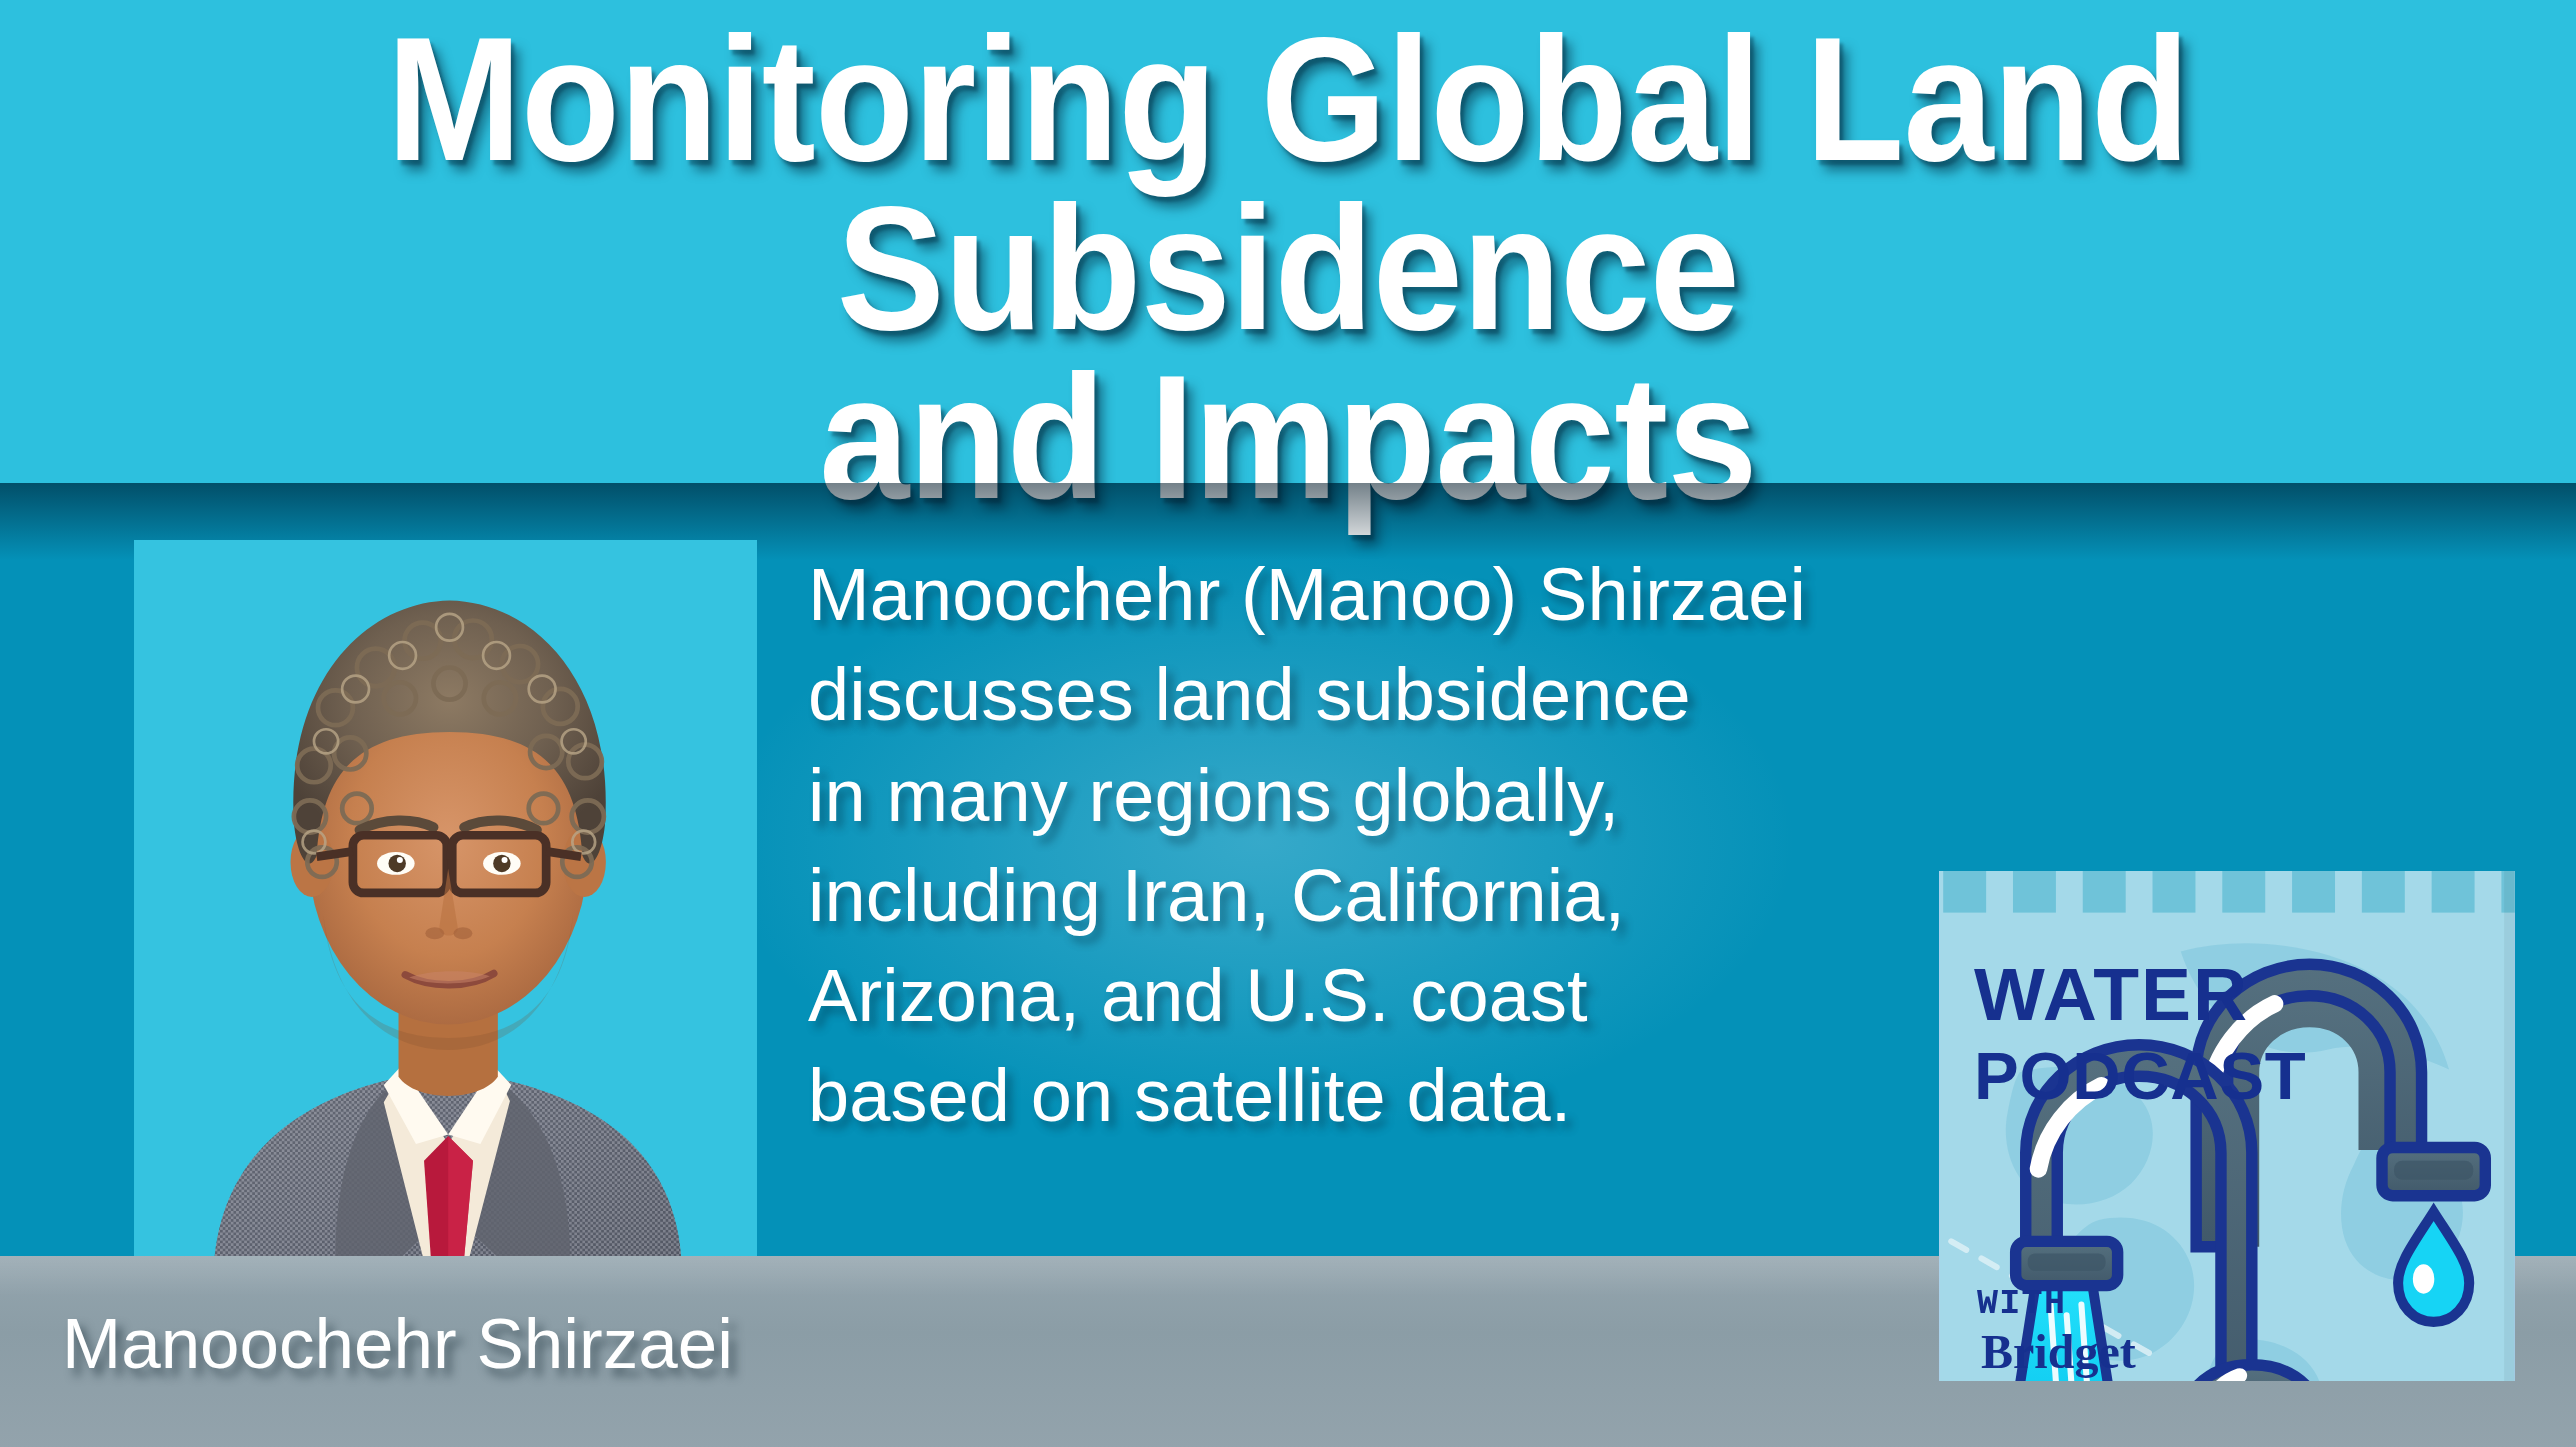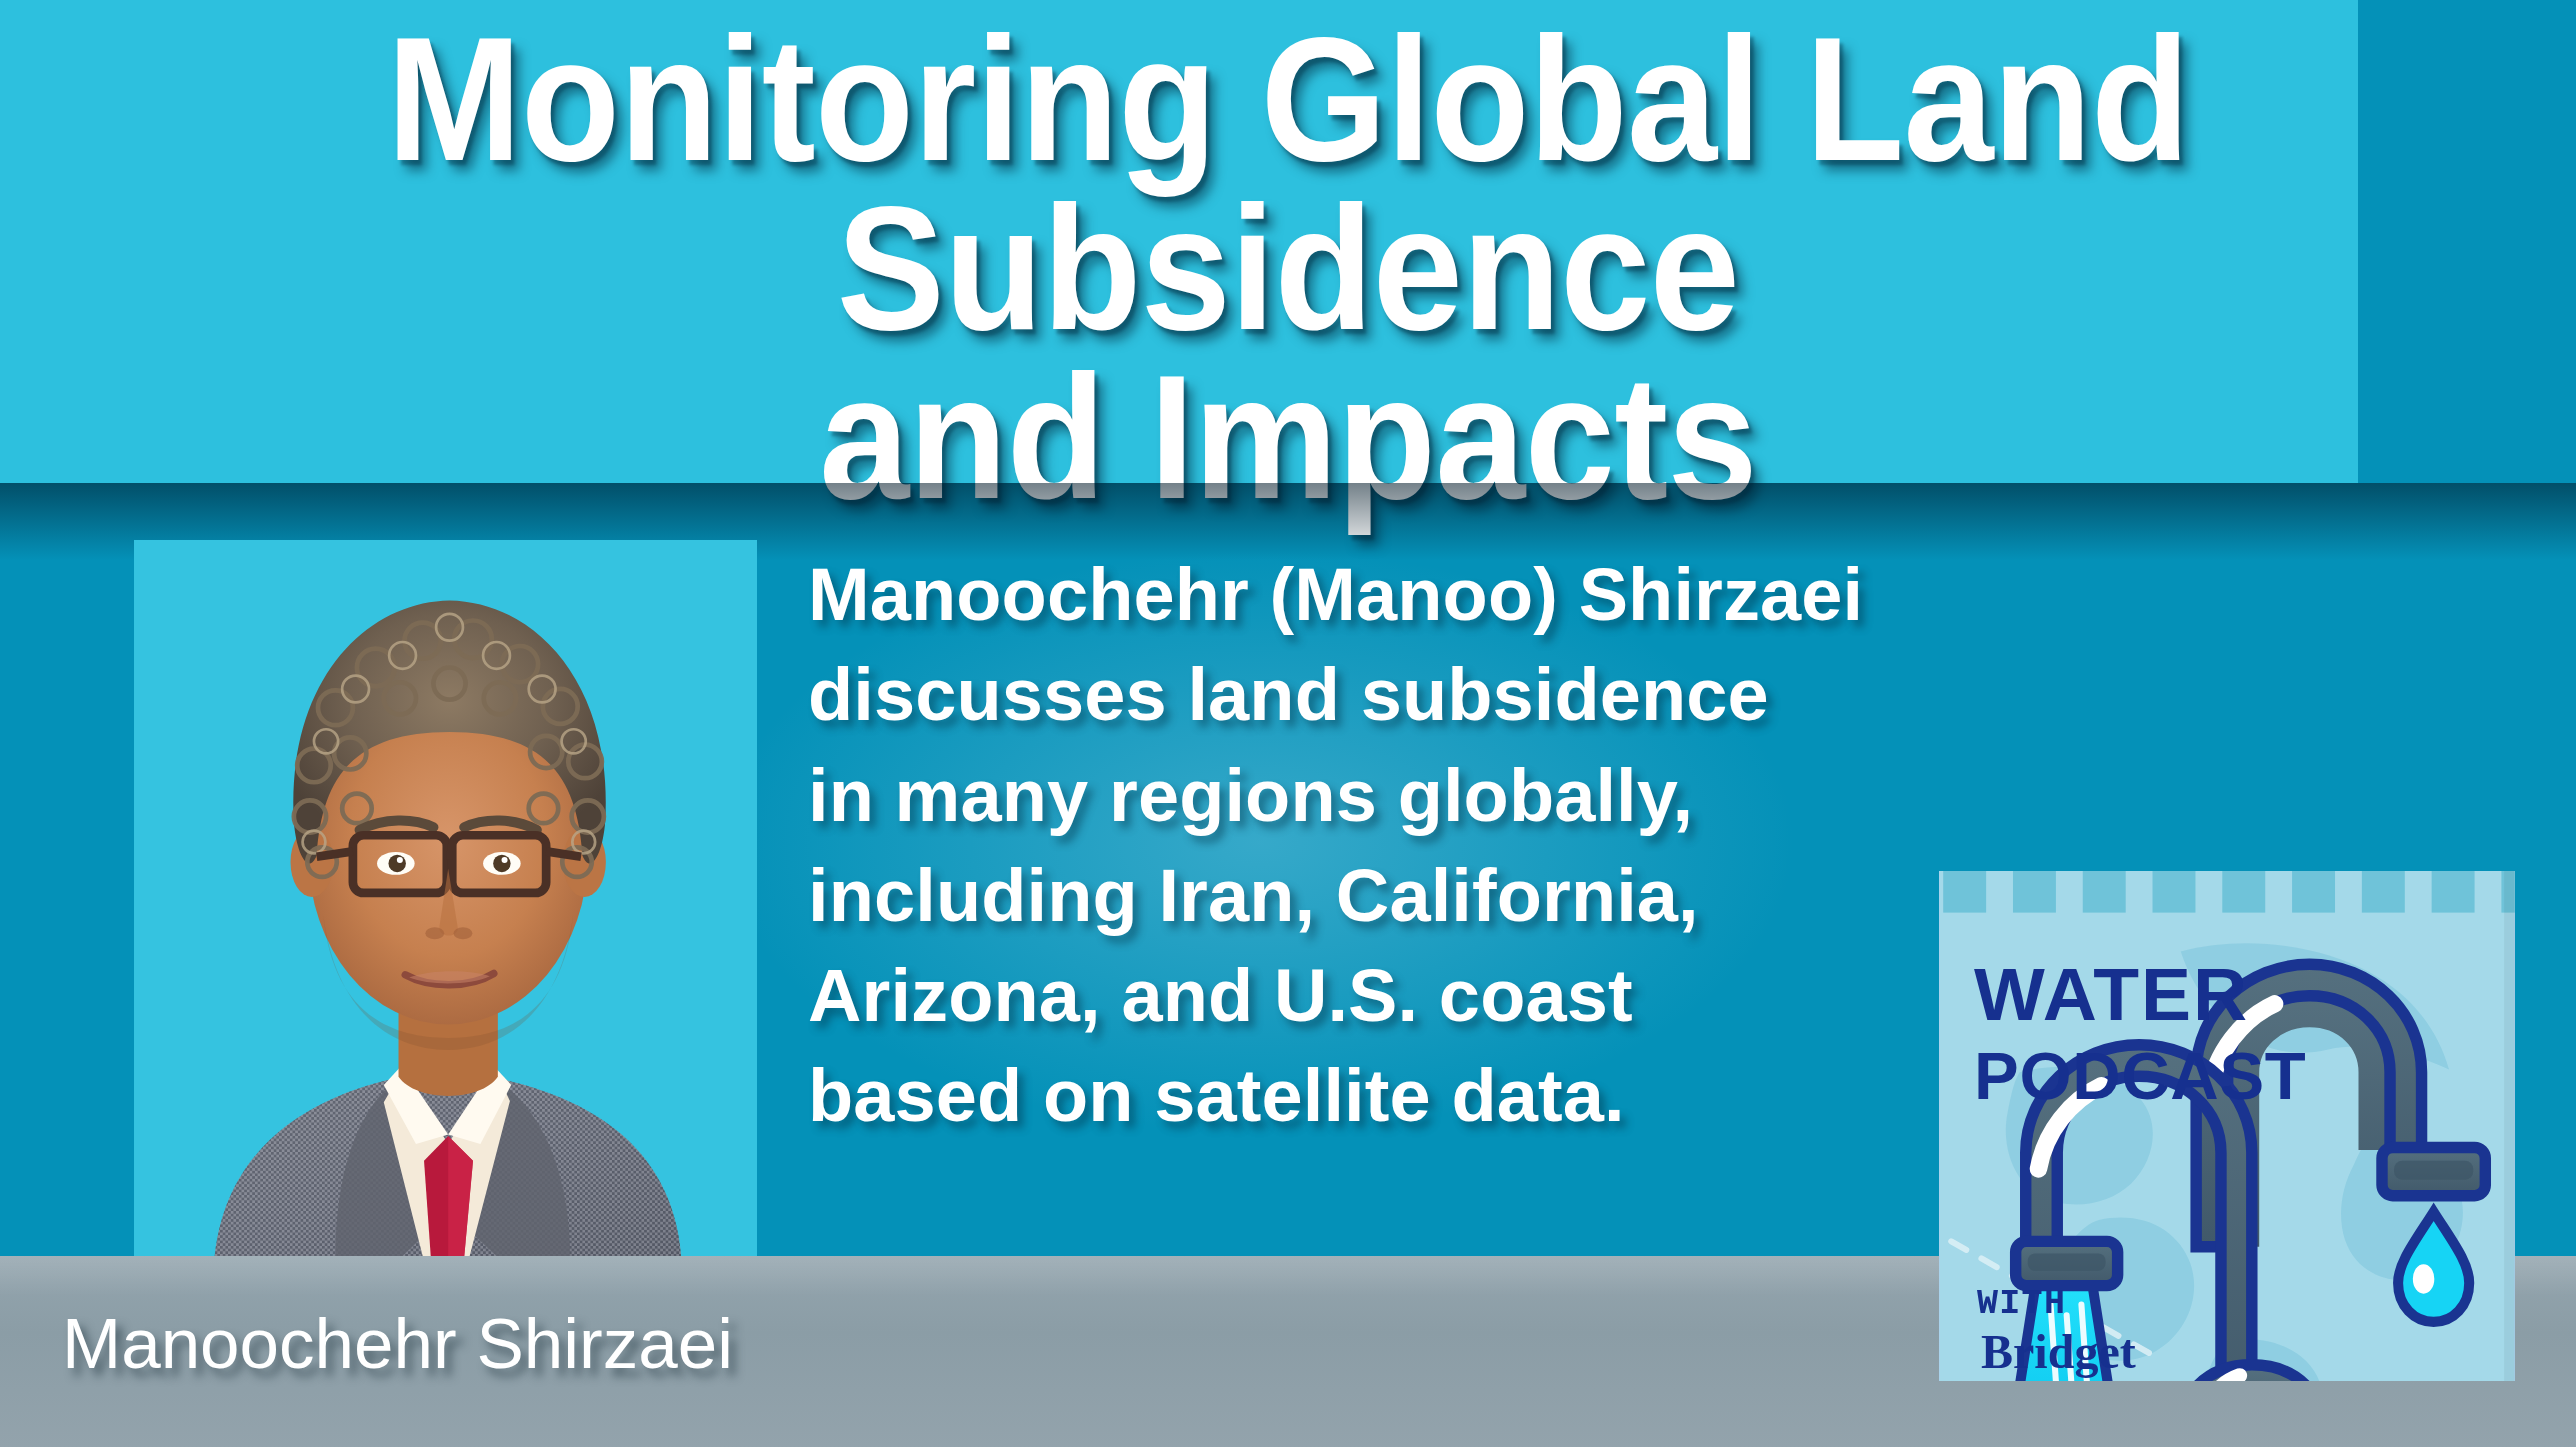--- a/index.html
+++ b/index.html
@@ -4,21 +4,21 @@
 <style>
   html,body{margin:0;padding:0;background:#000;}
   #stage{
     position:relative;width:2576px;height:1448px;overflow:hidden;
     background:#0491b8;
     font-family:"Liberation Sans","DejaVu Sans",sans-serif;
   }
 
   
   .header-band{
-    position:absolute;left:0;top:0;width:2358px;height:483px;
+    position:absolute;left:0;top:0;width:2576px;height:483px;
     background:#2dc0de;
     z-index:5;
   }
   .header-band::after{
     content:"";position:absolute;left:0;top:483px;width:2576px;height:77px;
     background:linear-gradient(to bottom, rgba(0,25,40,.55), rgba(0,25,40,0));
     pointer-events:none;
   }
   .title{
     position:absolute;left:0;top:0;width:2576px;
@@ -50,21 +50,21 @@
 
   
   .desc-glow{
     position:absolute;left:738px;top:510px;width:1241px;height:738px;
     background:radial-gradient(ellipse 60% 55% at 42% 45%, rgba(150,215,235,.34), rgba(150,215,235,0) 72%);
     z-index:4;pointer-events:none;
   }
   .description{
     position:absolute;left:808px;top:545px;width:1208px;
     font-family:"Liberation Sans Narrow","Liberation Sans",sans-serif;
-    font-weight:700;
+    font-weight:400;
     font-size:74px;
     line-height:1.355;
     color:#ffffff;
     white-space:pre-line;
     text-shadow: 6px 7.4px 8.7px rgba(0,45,65,.45);
     letter-spacing:0.1px;
     z-index:7;
   }
 
   

